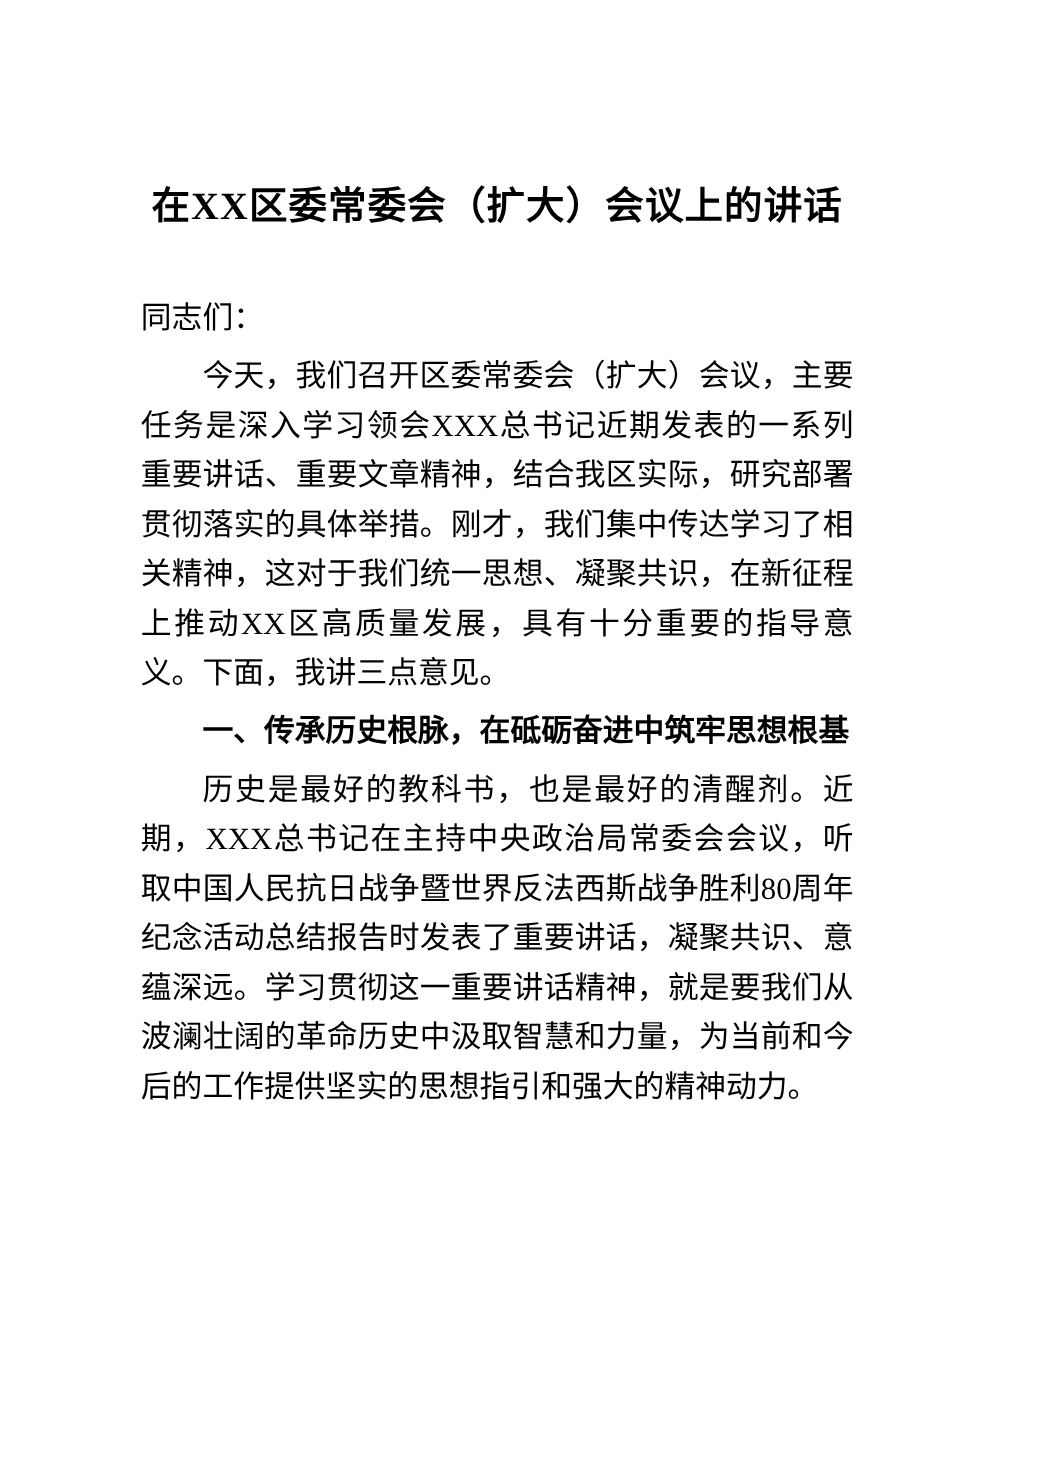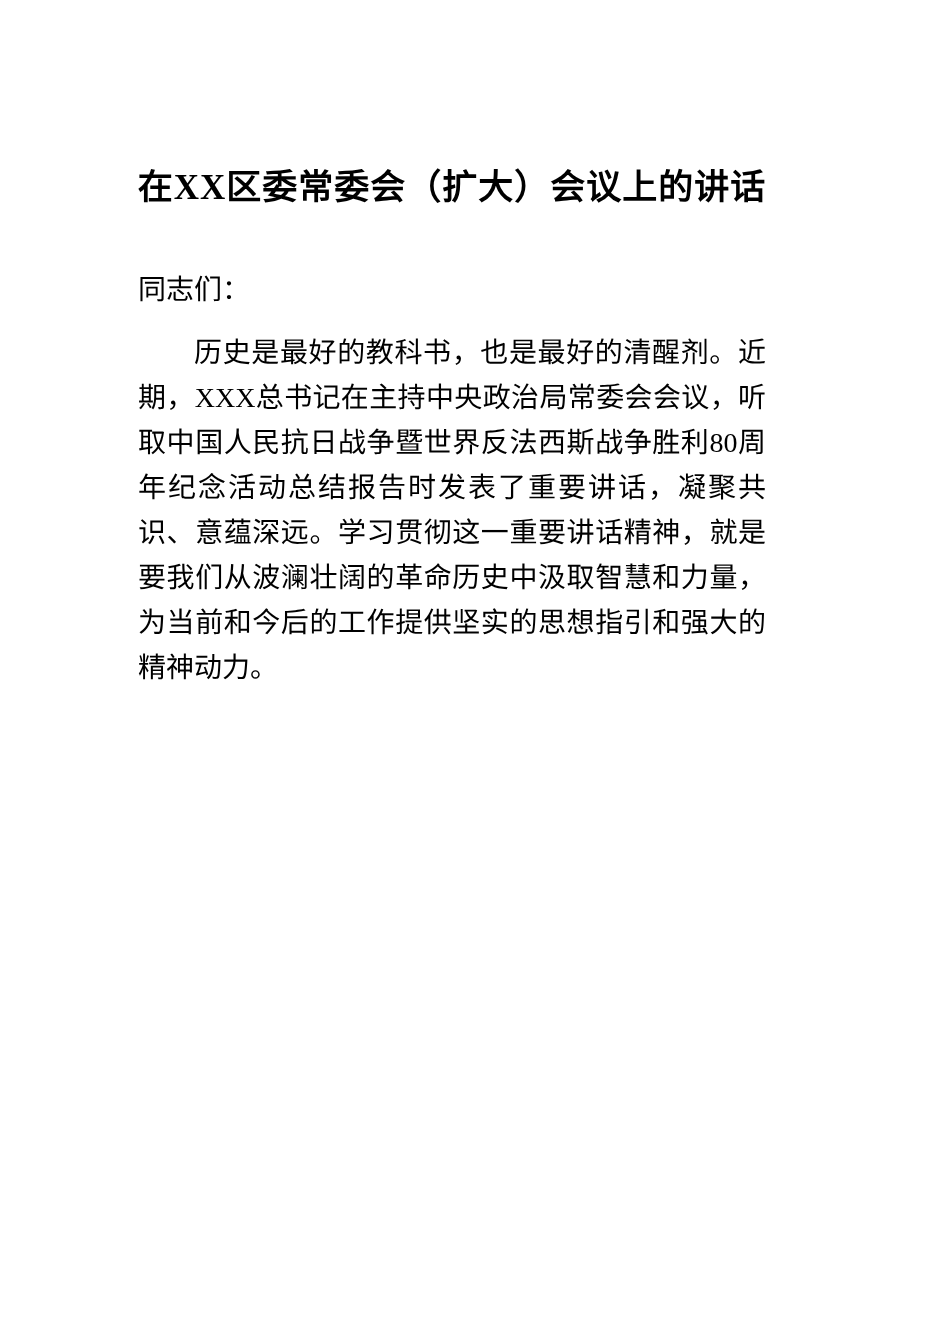--- a/index.html
+++ b/index.html
@@ -30,21 +30,21 @@
   }
   .content {
     margin-top: 56px;
     font-family: "Liberation Serif", "DejaVu Serif", serif;
     font-size: 28px;
     line-height: 45px;
     text-align: justify;
     color: #000000;
   }
   .content p {
-    margin: 18px;
+    margin: 8px;
     padding: 0;
   }
   .salutation {
     text-indent: 0;
   }
   .para {
     text-indent: 2em;
   }
   .heading {
     text-indent: 2em;
@@ -55,16 +55,18 @@
   }
 </style>
 </head>
 <body>
 
 <div class="page">
   <h1 class="doc-title">在XX区委常委会（扩大）会议上的讲话</h1>
   <div class="content">
     <p class="salutation">同志们：</p>
     <div id="paragraphs">
+        <p class="para">今天，我们召开区委常委会（扩大）会议，主要任务是深入学习领会XXX总书记近期发表的一系列重要讲话、重要文章精神，结合我区实际，研究部署贯彻落实的具体举措。刚才，我们集中传达学习了相关精神，这对于我们统一思想、凝聚共识，在新征程上推动XX区高质量发展，具有十分重要的指导意义。下面，我讲三点意见。</p>
+        <p class="heading">一、传承历史根脉，在砥砺奋进中筑牢思想根基</p>
         <p class="para">历史是最好的教科书，也是最好的清醒剂。近期，XXX总书记在主持中央政治局常委会会议，听取中国人民抗日战争暨世界反法西斯战争胜利80周年纪念活动总结报告时发表了重要讲话，凝聚共识、意蕴深远。学习贯彻这一重要讲话精神，就是要我们从波澜壮阔的革命历史中汲取智慧和力量，为当前和今后的工作提供坚实的思想指引和强大的精神动力。</p>
       </div>
   </div>
 </div>
 
 </body></html>

